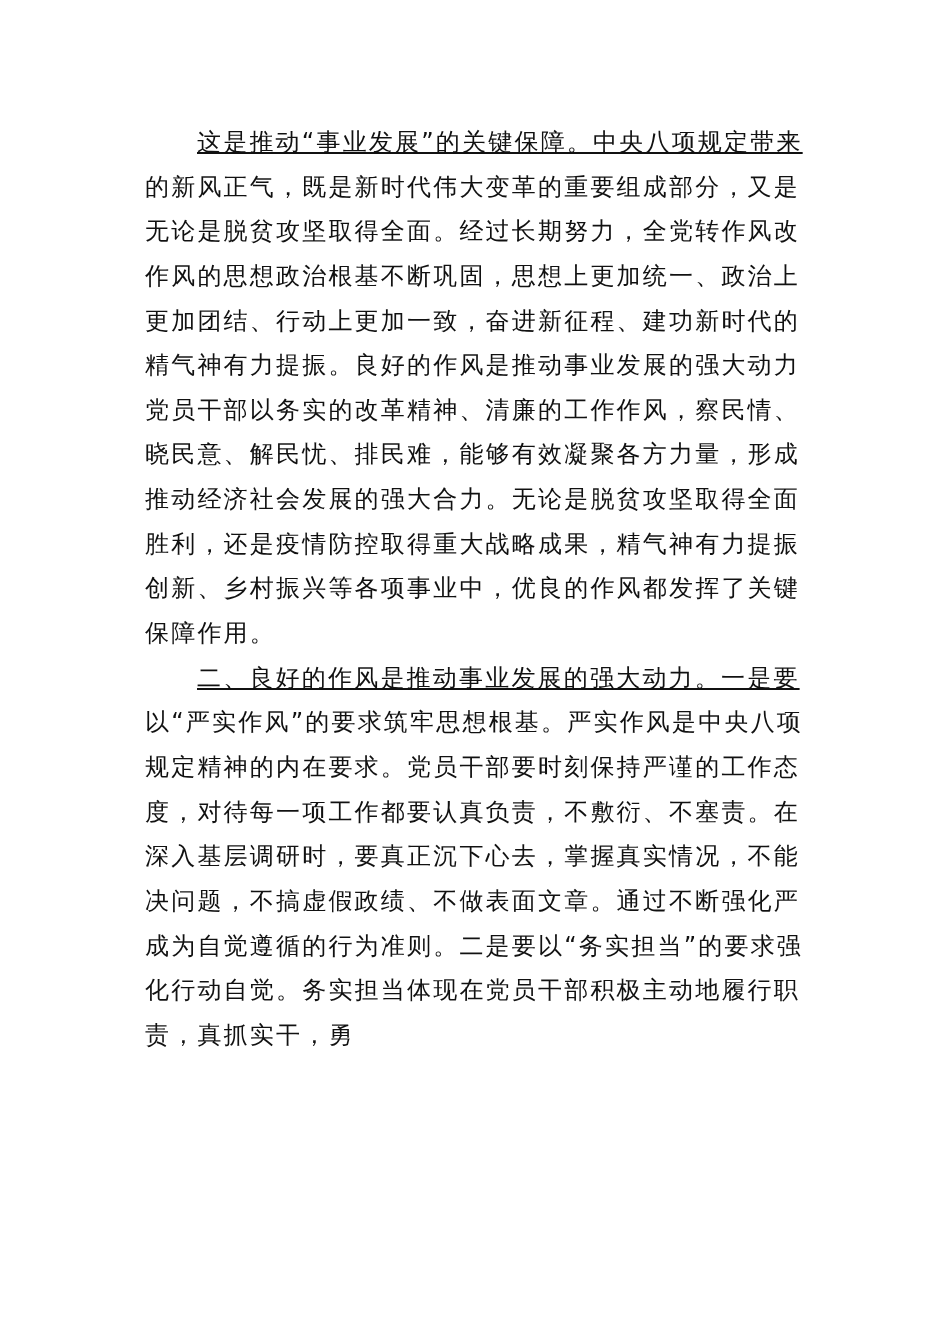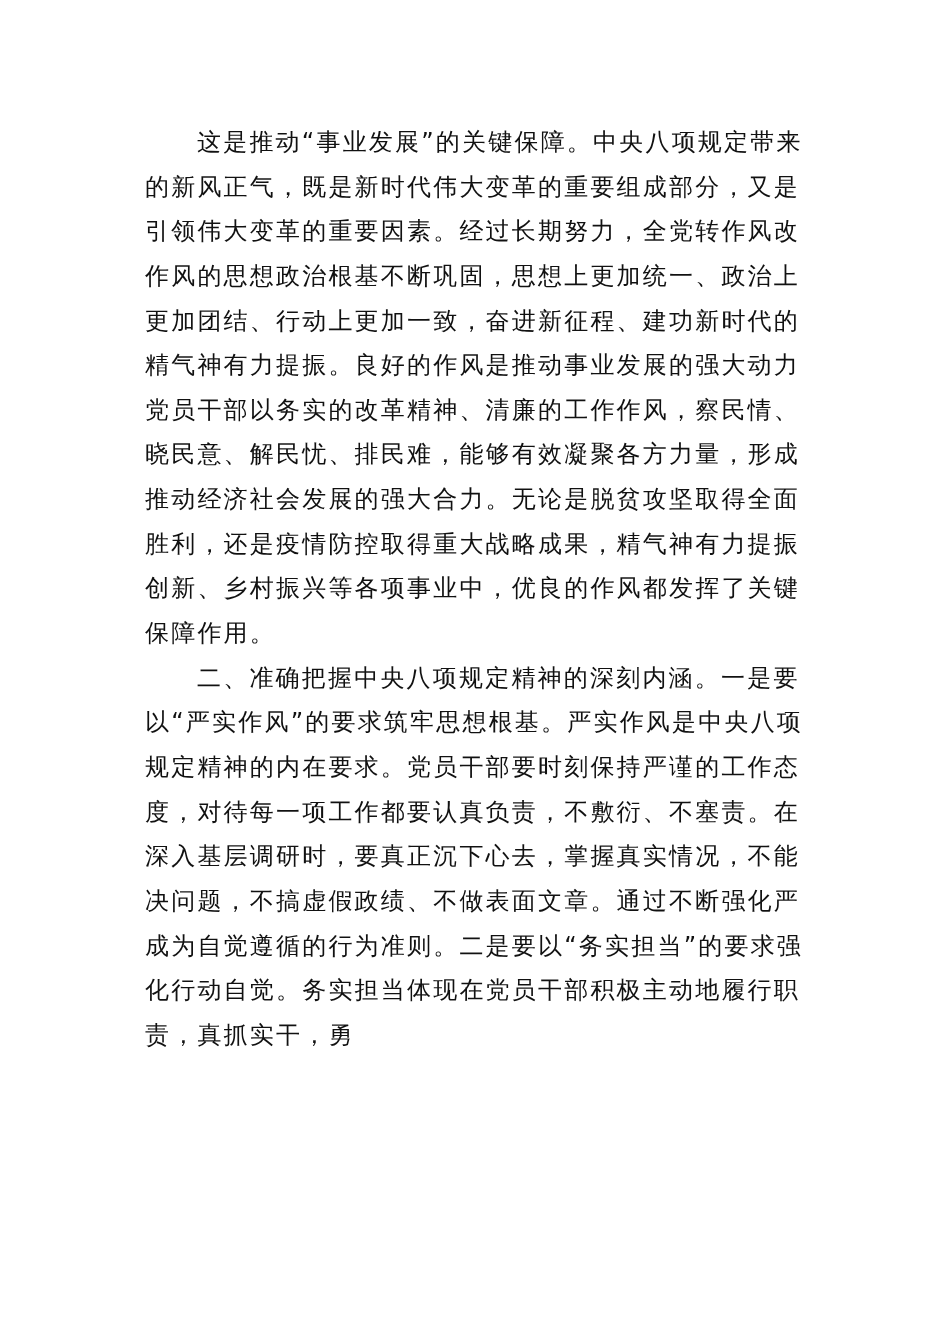--- a/index.html
+++ b/index.html
@@ -33,45 +33,46 @@
       display: block;
       height: 44.65px;
       line-height: 44.65px;
       font-size: 24px;
       letter-spacing: 2.2px;
       white-space: nowrap;
       color: #111111;
     }
     .line.indent {
       padding-left: 52px;
+      text-decoration: underline;
     }
   </style>
 </head>
 <body>
 
 <div class="page">
   <div class="body-text">
 
     <div class="paragraph">
       <span class="line indent">这是推动“事业发展”的关键保障。中央八项规定带来</span>
       <span class="line">的新风正气，既是新时代伟大变革的重要组成部分，又是</span>
-      <span class="line">引领伟大变革的重要因素。经过长期努力，全党转作风改</span>
+      <span class="line">无论是脱贫攻坚取得全面。经过长期努力，全党转作风改</span>
       <span class="line">作风的思想政治根基不断巩固，思想上更加统一、政治上</span>
       <span class="line">更加团结、行动上更加一致，奋进新征程、建功新时代的</span>
       <span class="line">精气神有力提振。良好的作风是推动事业发展的强大动力</span>
       <span class="line">党员干部以务实的改革精神、清廉的工作作风，察民情、</span>
       <span class="line">晓民意、解民忧、排民难，能够有效凝聚各方力量，形成</span>
       <span class="line">推动经济社会发展的强大合力。无论是脱贫攻坚取得全面</span>
       <span class="line">胜利，还是疫情防控取得重大战略成果，精气神有力提振</span>
       <span class="line">创新、乡村振兴等各项事业中，优良的作风都发挥了关键</span>
       <span class="line">保障作用。</span>
     </div>
 
     <div class="paragraph">
-      <span class="line indent">二、准确把握中央八项规定精神的深刻内涵。一是要</span>
+      <span class="line indent">二、良好的作风是推动事业发展的强大动力。一是要</span>
       <span class="line">以“严实作风”的要求筑牢思想根基。严实作风是中央八项</span>
       <span class="line">规定精神的内在要求。党员干部要时刻保持严谨的工作态</span>
       <span class="line">度，对待每一项工作都要认真负责，不敷衍、不塞责。在</span>
       <span class="line">深入基层调研时，要真正沉下心去，掌握真实情况，不能</span>
       <span class="line">决问题，不搞虚假政绩、不做表面文章。通过不断强化严</span>
       <span class="line">成为自觉遵循的行为准则。二是要以“务实担当”的要求强</span>
       <span class="line">化行动自觉。务实担当体现在党员干部积极主动地履行职</span>
       <span class="line">责，真抓实干，勇</span>
     </div>
 

